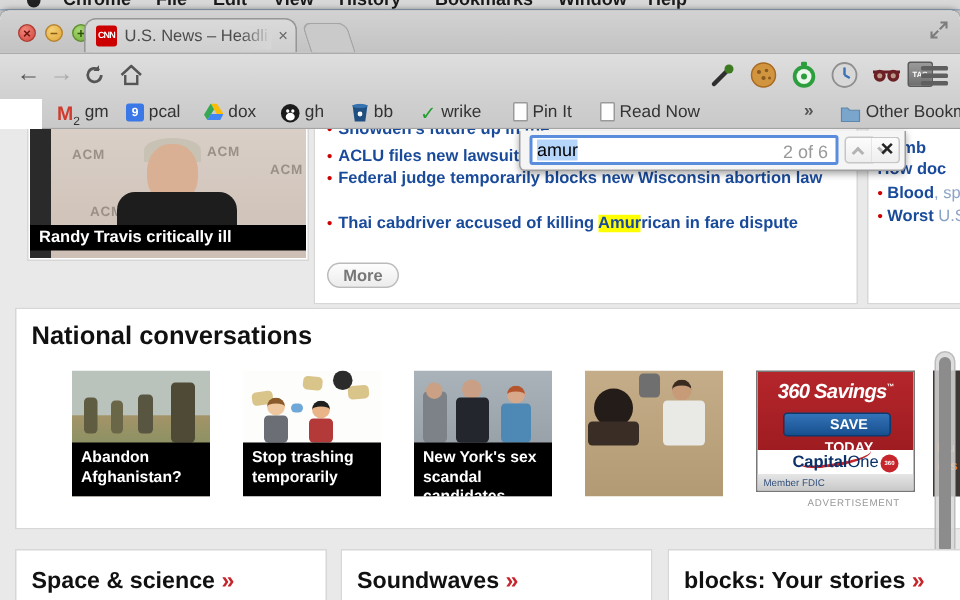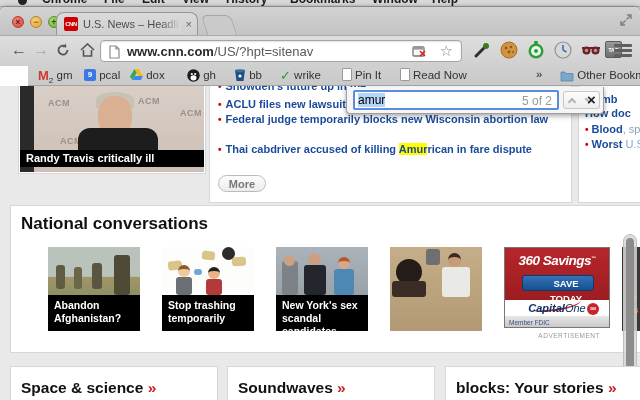--- a/index.html
+++ b/index.html
@@ -94,21 +94,21 @@
   .tile { position:absolute; top:41px; width:92px; height:84px; overflow:hidden; }
   .tile-img { position:absolute; inset:0; }
   .tile-cap { position:absolute; left:0; right:0; top:48px; height:36px; background:#000; color:#fff; font-size:10.5px; font-weight:bold; line-height:13px; padding:4px 0 0 6px; }
   .fig { position:absolute; border-radius:3px; }
 
   #ad { position:absolute; left:493px; top:41px; width:106px; height:81px; border:1px solid #777; background:#fff; overflow:hidden; }
   #ad-red { position:absolute; left:0; right:0; top:0; height:52px; background:linear-gradient(#b5262b,#9e1c21); }
   #ad-360 { position:absolute; left:0; right:0; top:5px; text-align:center; color:#fff; font-size:13.5px; font-weight:bold; font-style:italic; letter-spacing:-0.5px; }
   #ad-360 sup { font-size:5px; }
   #ad-cta { position:absolute; left:17px; top:27px; width:72px; height:16px; background:linear-gradient(#3373b8,#17508f); border:1px solid #0d3a6e; border-radius:3px; color:#fff; font-size:9.5px; font-weight:bold; text-align:center; line-height:15px;padding-left:16px; }
-  #ad-brand { position:absolute; left:0; right:0; top:54px; text-align:center; font-size:11px; font-weight:bold; font-style:italic; color:#0a3168; }
+  #ad-brand { position:absolute; left:0; right:0; top:54px; text-align:center; font-size:11px; font-weight:bold; color:#0a3168; }
   #ad-swoosh { position:absolute; left:28px; top:51px; width:48px; height:12px; border-bottom:2.5px solid #c6252b; border-radius:0 0 80% 40%; transform:rotate(-6deg); }
   #ad-badge { position:absolute; right:10px; top:55px; width:12px; height:12px; background:#c6252b; border-radius:50%; color:#fff; font-size:4px; font-weight:bold; text-align:center; line-height:12px; }
   #ad-fdic-strip { position:absolute; left:0; right:0; bottom:0; height:11px; background:linear-gradient(#e6e6e6,#c9c9c9); }
   #ad-fdic { position:absolute; left:4px; bottom:1px; font-size:6.5px; color:#35537c; }
   #ad-label { position:absolute; left:0; top:126px; width:589px; text-align:right; font-size:6.5px; color:#999; letter-spacing:0.5px; }
 
   #partial-tile { position:absolute; left:611px; top:41px; width:21px; height:84px; background:#3c3634; overflow:hidden; }
   #partial-tile span { position:absolute; color:#e87722; font-weight:bold; font-size:9px; }
 
   
@@ -168,33 +168,20 @@
           <path d="M11.5 7a4.5 4.5 0 1 1-1.4-3.2" stroke="#555" stroke-width="1.8" fill="none"></path>
           <path d="M10 0.5v3.8H6.2z" fill="#555"></path>
         </svg>
     </div>
     <div class="navbtn" style="left:76px">
       <svg width="15" height="14" viewBox="0 0 15 14" style="margin:4px auto 0">
           <path d="M1 7L7.5 1 14 7" stroke="#555" stroke-width="1.6" fill="none"></path>
           <path d="M3.5 7v6h8V7" stroke="#555" stroke-width="1.6" fill="none"></path>
         </svg>
     </div>
-    <div id="omnibox">
-      <svg width="11" height="14" viewBox="0 0 11 14" style="position:absolute;left:8px;top:4px">
-          <path d="M1 1h6l3 3v9H1z" fill="#fff" stroke="#8b8b8b" stroke-width="1.2"></path>
-          <path d="M7 1v3h3" fill="none" stroke="#8b8b8b" stroke-width="1.2"></path>
-        </svg>
-      <div id="omni-url"><b>www.cnn.com</b><span class="path">/US/?hpt=sitenav</span></div>
-      <svg width="15" height="12" viewBox="0 0 15 12" style="position:absolute;right:34px;top:5px">
-          <rect x="1" y="1" width="11" height="9" rx="1" fill="#fdfdfd" stroke="#777" stroke-width="1.3"></rect>
-          <rect x="1" y="1" width="11" height="2.6" fill="#999"></rect>
-          <path d="M8 5l5 5M13 5l-5 5" stroke="#d22" stroke-width="1.6"></path>
-        </svg>
-      <span style="position:absolute;right:8px;top:1px;font-size:15px;color:#8a8a8a">☆</span>
-    </div>
 
     <div class="ext" style="left:473px">
       <svg width="18" height="18" viewBox="0 0 18 18">
           <path d="M3 15L11 7" stroke="#2f2f2f" stroke-width="3" stroke-linecap="round"></path>
           <circle cx="13" cy="5" r="3" fill="#3d7a1f"></circle>
           <path d="M2 16l2-1-1-1z" fill="#2f2f2f"></path>
         </svg>
     </div>
     <div class="ext" style="left:500px">
       <svg width="18" height="18" viewBox="0 0 18 18">
@@ -238,21 +225,21 @@
 
   <div id="bookmarks">
     <div class="bm" style="left:10px">
       <span style="color:#d03b2e;font-weight:bold;font-size:13px">M</span><sub style="font-size:8px;color:#333">2</sub>
       <span class="lbl">gm</span>
     </div>
     <div class="bm" style="left:56px">
       <span style="display:inline-block;width:12px;height:12px;background:#3b78e7;border-radius:2px;color:#fff;font-size:8px;font-weight:bold;text-align:center;line-height:12px;vertical-align:top;margin-top:1px">9</span>
       <span class="lbl">pcal</span>
     </div>
-    <div class="bm" style="left:102px">
+    <div class="bm" style="left:108px">
       <svg width="13" height="12" viewBox="0 0 13 12" style="display:inline-block;vertical-align:top;margin-top:1px">
           <path d="M4.5 0h4L13 7H8.5z" fill="#fbbc04"></path>
           <path d="M4.5 0L0 7.5 2.2 11 6.7 4z" fill="#34a853"></path>
           <path d="M2.2 11h8.6L13 7H4.6z" fill="#4285f4"></path>
         </svg>
       <span class="lbl">dox</span>
     </div>
     <div class="bm" style="left:159px">
       <svg width="13" height="13" viewBox="0 0 13 13" style="display:inline-block;vertical-align:top;margin-top:1px">
           <circle cx="6.5" cy="6.5" r="6.2" fill="#1b1b1b"></circle>
@@ -316,21 +303,21 @@
     <div class="whitebox" id="right-box">
       <div class="rc-row" style="top:14px"><span>memb</span></div>
       <div class="rc-row" style="top:28px"><span>How doc</span></div>
       <div class="rc-row" style="top:44px"><span class="bullet">•</span><span>Blood</span><span class="faded">, sp</span></div>
       <div class="rc-row" style="top:59px"><span class="bullet">•</span><span>Worst</span><span class="faded"> U.S</span></div>
     </div>
 
     <div id="findbar">
       <div id="find-input">
         <span id="find-query">amur</span>
-        <span id="find-count">5 of 2</span>
+        <span id="find-count">2 of 6</span>
       </div>
       <div class="find-arrow" id="find-prev">
           <div class="chev up"></div>
         </div>
       <div class="find-arrow" id="find-next">
           <div class="chev down"></div>
         </div>
       <div id="find-close">
           <span id="find-x">×</span>
         </div>

